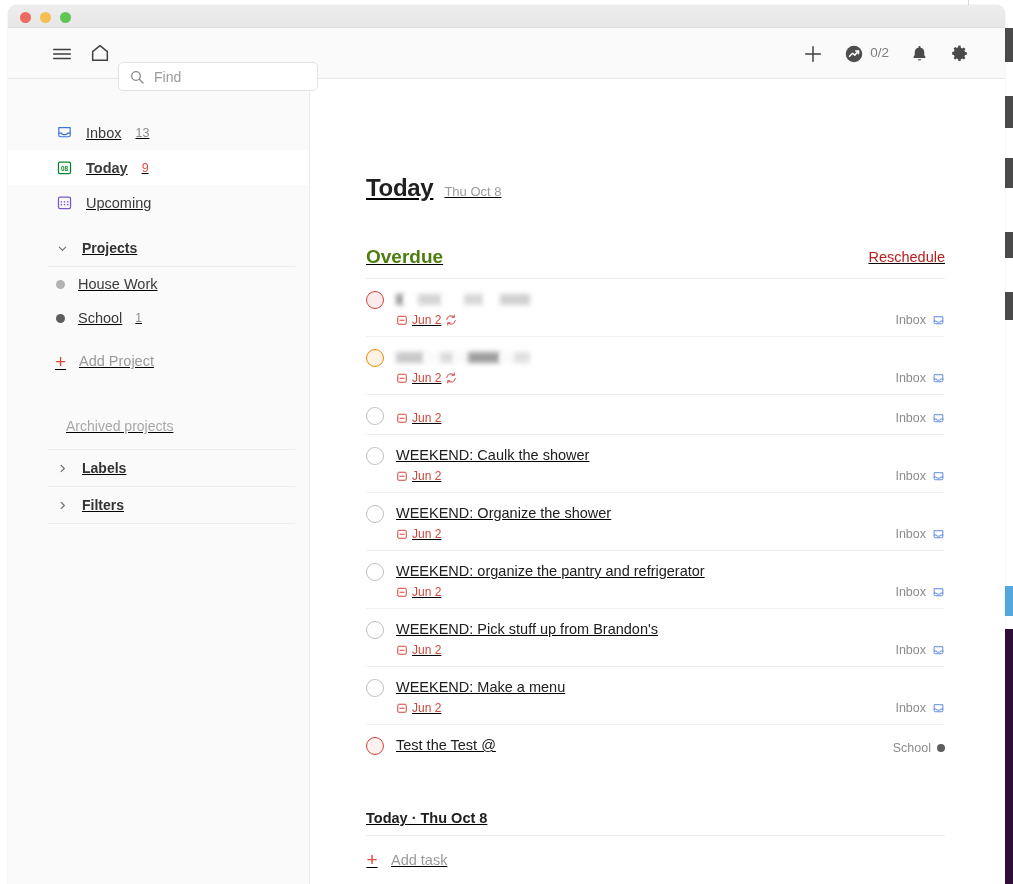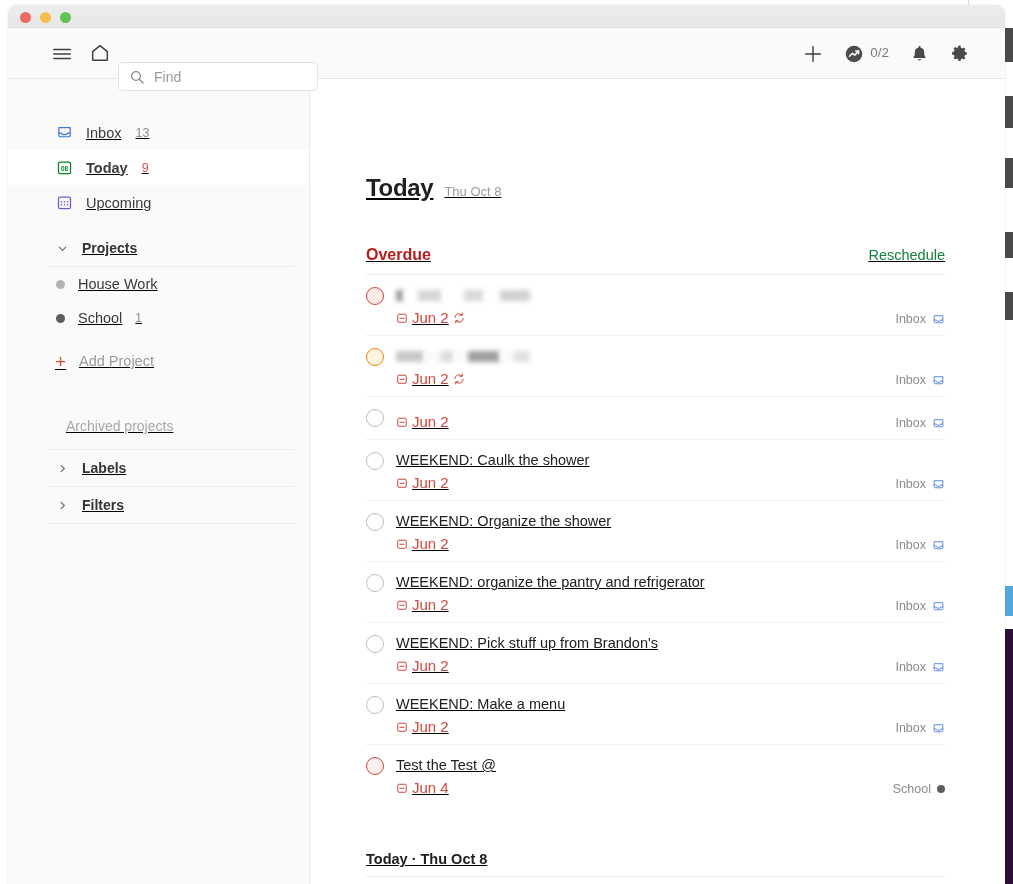--- a/index.html
+++ b/index.html
@@ -149,42 +149,42 @@
   #main { flex: 1; background: #ffffff; padding: 0 0 0 0; overflow: hidden; }
   #main-inner { padding: 95px 60px 0 56px; }
   #page-title-row { display: flex; align-items: baseline; gap: 11px; }
   #page-title { font-size: 24px; font-weight: bold; color: #202020; letter-spacing: -.3px;}
   #page-subtitle { font-size: 13px; color: #9b9b9b; }
 
   #overdue-head {
     display: flex; align-items: center; justify-content: space-between;
     margin-top: 44px; padding-bottom: 10px;
   }
-  #overdue-label { font-size: 16px; font-weight: bold; color: #b91c1c; text-align: center; }
-  #reschedule { font-size: 14.5px; color: #15803d; cursor: pointer; }
+  #overdue-label { font-size: 19px; font-weight: bold; color: #4d7c0f; text-align: center; }
+  #reschedule { font-size: 14.5px; color: #b91c1c; cursor: pointer; }
 
   .task {
     border-top: 1px solid #f0f0f0;
     padding: 11px 0 9px 0;
     display: flex; align-items: flex-start; gap: 12px;
     position: relative;
   }
   .task:first-of-type { border-top: 1px solid #ededed; }
   .cbox {
     width: 18px; height: 18px; border-radius: 50%;
     border: 1.6px solid #c0c0c0; background: #fff;
     flex: none; margin-top: 1px; cursor: pointer;
   }
   .cbox.p1 { border-color: #d1453b; background: #fbeceb; }
   .cbox.p2 { border-color: #eb8909; background: #fdf3e3; }
   .cbox.p1-plain { border-color: #d1453b; background: #fdf0ef; }
   .task-body { flex: 1; min-width: 0; }
   .task-title { font-size: 14.5px; color: #202020; line-height: 18px; }
   .task-meta { display: flex; align-items: center; gap: 4px; margin-top: 5px; }
-  .due { font-size: 15px; color: #d1453b; display: flex; align-items: center; gap: 4px; }
+  .due { font-size: 12px; color: #d1453b; display: flex; align-items: center; gap: 4px; }
   .recur { color: #d1453b; display: flex; align-items: center; }
   .task-right {
     position: absolute; right: 0; bottom: 9px;
     display: flex; align-items: center; gap: 6px;
     font-size: 12.5px; color: #8c8c8c;
   }
 
   
   .blur-line { display: flex; align-items: center; gap: 0; height: 18px; }
   .blur-chunk { height: 11px; filter: blur(2.5px); }
@@ -621,31 +621,20 @@
                     <path d="M4 5h16v11a2 2 0 0 1-2 2H6a2 2 0 0 1-2-2z"></path>
                     <path d="M4 13h4a2 2 0 0 0 2 2h4a2 2 0 0 0 2-2h4" stroke-linecap="round"></path>
                   </svg>
                 </span>
               </div>
             </div>
             <div class="task">
               <div class="cbox p1-plain"></div>
               <div class="task-body">
                 <div class="task-title">Test the Test @</div>
-                <div class="task-meta">
-                  <span class="due">
-                    <span style="display:flex">
-                      <svg width="12" height="12" viewBox="0 0 24 24" fill="none" stroke="#d1453b" stroke-width="2">
-                        <rect x="3.5" y="4.5" width="17" height="16" rx="2"></rect>
-                        <line x1="7" y1="12.5" x2="17" y2="12.5"></line>
-                      </svg>
-                    </span>
-                    <span>Jun 4</span>
-                  </span>
-                </div>
               </div>
               <div class="task-right">
                 <span>School</span>
                 <span style="width:8px;height:8px;border-radius:50%;background:#5e5e5e;display:block"></span>
               </div>
             </div>
           </div>
 
         <div id="today-head">Today · Thu Oct 8</div>
         <div id="add-task">

